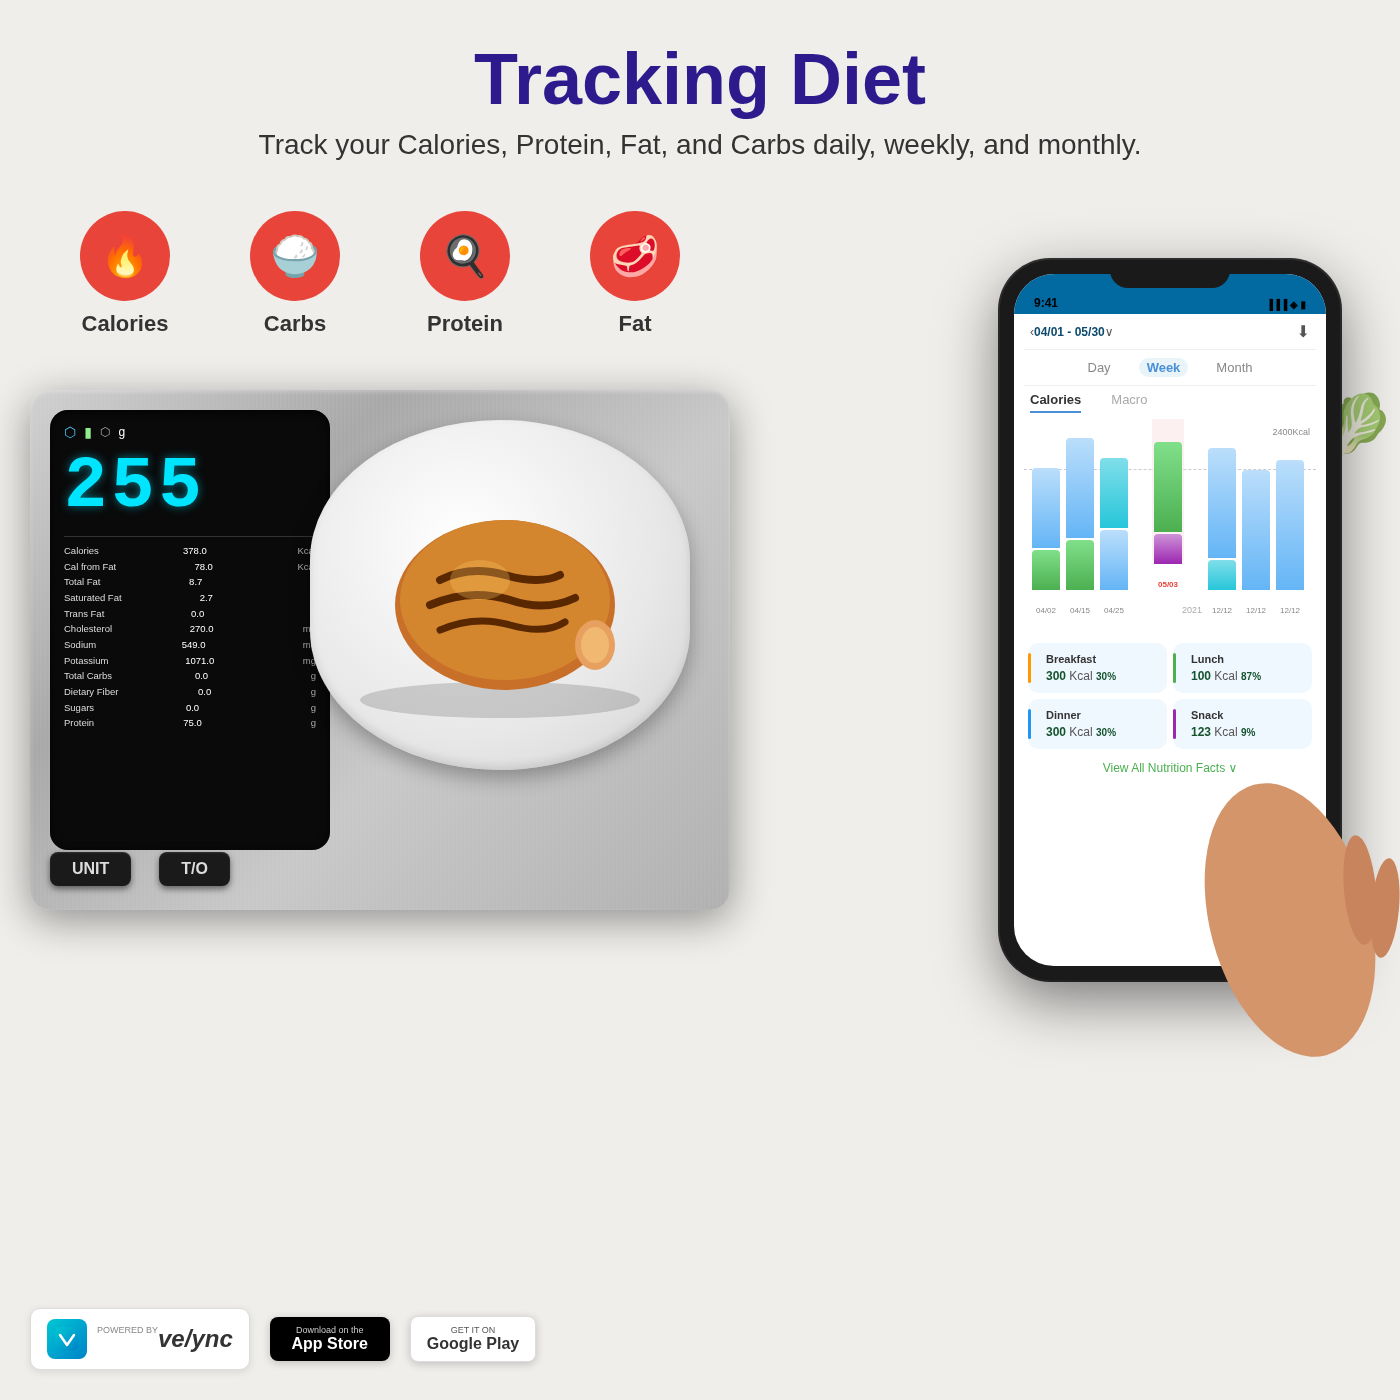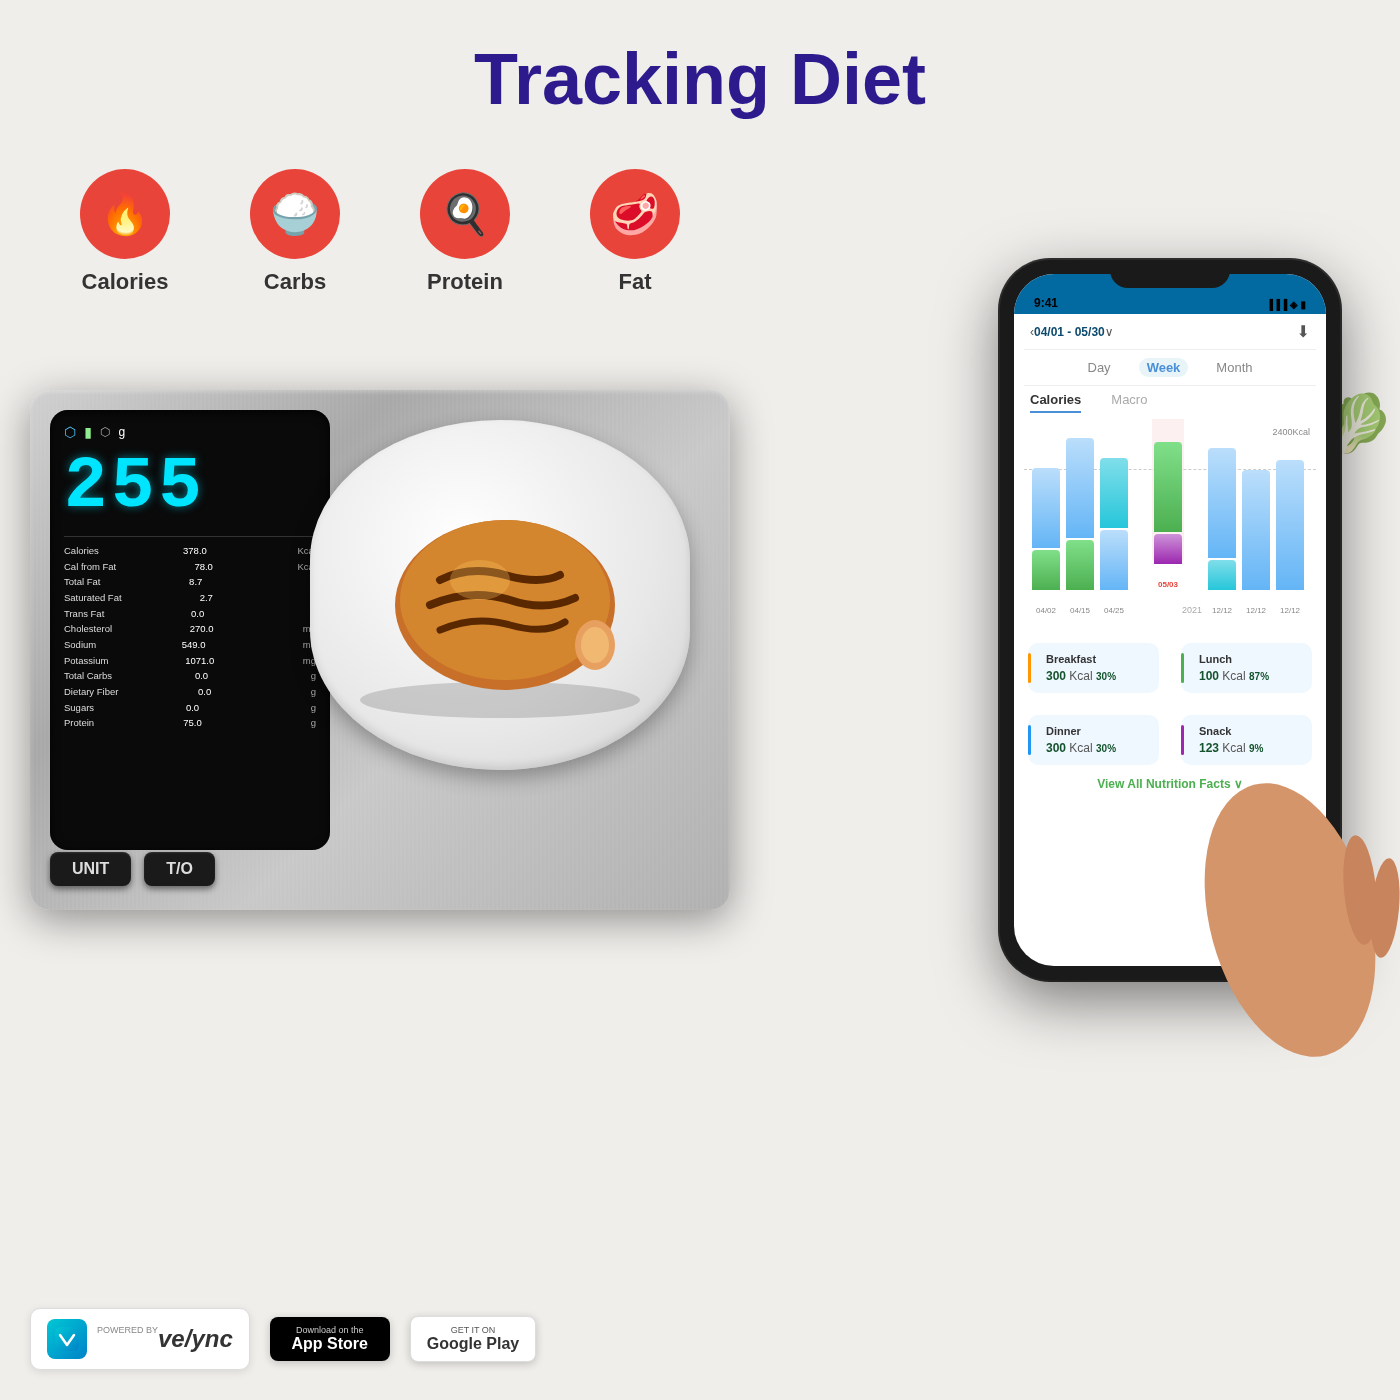--- a/index.html
+++ b/index.html
@@ -155,21 +155,21 @@
     }
     .nutrition-row .value { color: #fff; }
     .nutrition-row .unit-col { color: #aaa; width: 25px; text-align: right; }
 
     
     .scale-buttons {
       position: absolute;
       bottom: 24px;
       left: 20px;
       display: flex;
-      gap: 13px;
+      gap: 28px;
       z-index: 3;
     }
     .scale-btn {
       background: #1a1a1a;
       color: #ddd;
       border: none;
       border-radius: 8px;
       padding: 8px 22px;
       font-size: 16px;
       font-weight: bold;
@@ -368,21 +368,21 @@
       text-align: left;
       margin-top: 2px;
       margin-left: 48px;
     }
 
     
     .meal-section {
       padding: 4px 4px;
       display: grid;
       grid-template-columns: 1fr 1fr;
-      gap: 22px;
+      gap: 6px;
     }
     .meal-card {
       background: #f0f8ff;
       border-radius: 10px;
       padding: 10px 10px;
       position: relative;
     }
     .meal-name {
       font-size: 11px;
       font-weight: 700;
@@ -409,21 +409,21 @@
     .color-orange { background: #ff9800; }
     .color-green { background: #4caf50; }
     .color-blue { background: #2196f3; }
     .color-purple { background: #9c27b0; }
 
     .view-all-link {
       text-align: center;
       color: #4caf50;
       font-size: 12px;
       padding: 8px 0 4px;
-      font-weight: 700;
+      font-weight: 400;
     }
 
     
     .footer {
       position: absolute;
       bottom: 30px;
       left: 30px;
       display: flex;
       align-items: center;
       gap: 20px;
@@ -478,20 +478,21 @@
       width: 80px;
       font-size: 60px;
       opacity: 0.7;
     }
   </style>
 </head>
 <body>
 
 <div class="header">
   <h1 class="main-title">Tracking Diet</h1>
+  <p class="subtitle">Track your Calories, Protein, Fat, and Carbs daily, weekly, and monthly.</p>
 </div>
 
 <div class="icons-row">
   <div class="icon-item">
     <div class="icon-circle">🔥</div>
     <span class="icon-label">Calories</span>
   </div>
   <div class="icon-item">
     <div class="icon-circle">🍚</div>
     <span class="icon-label">Carbs</span>

